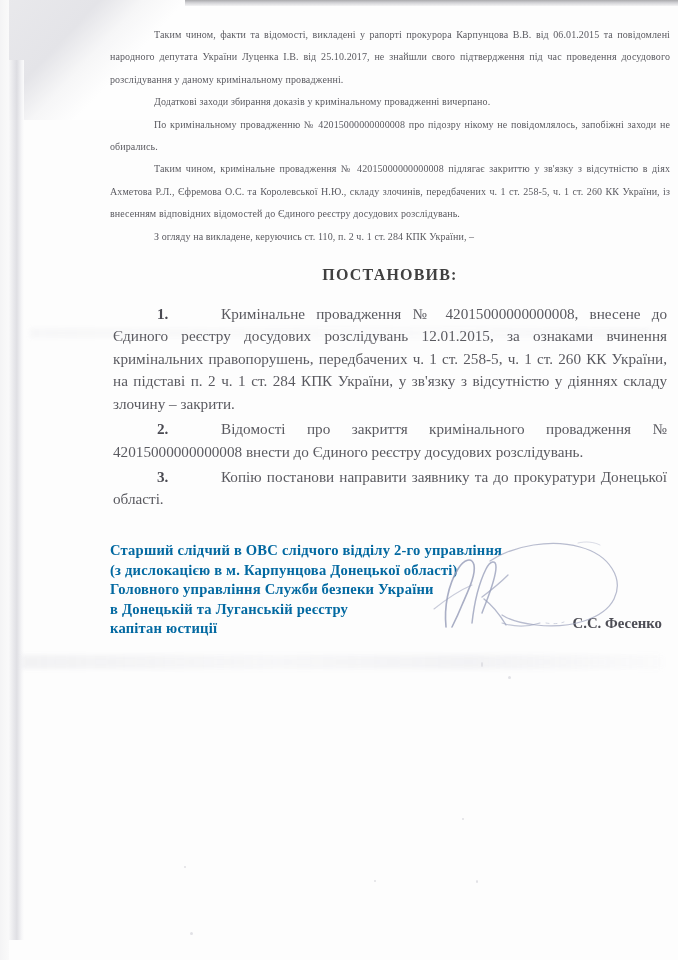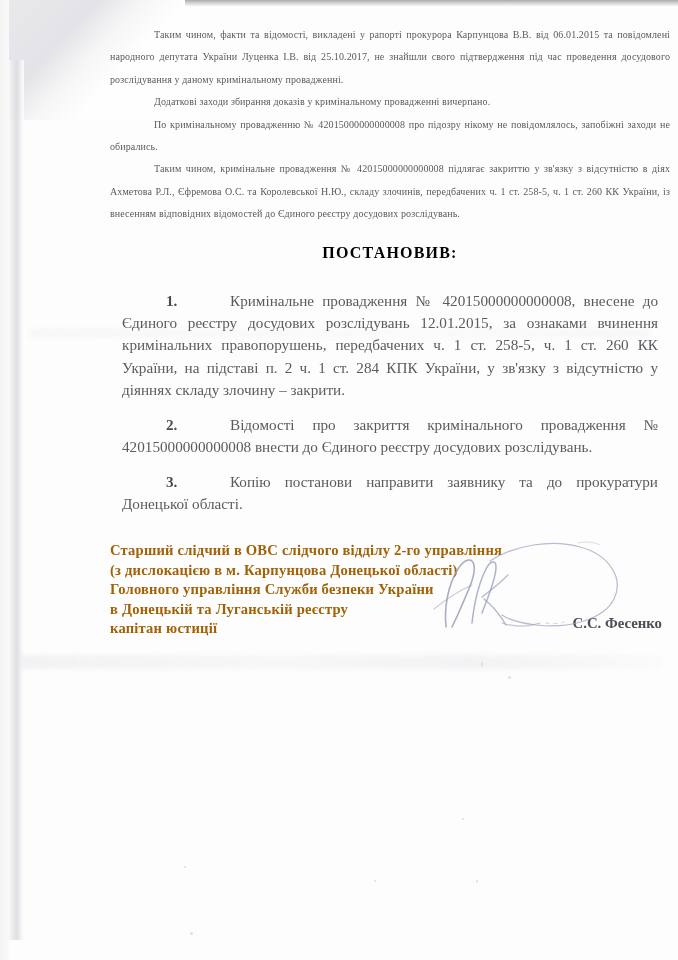--- a/index.html
+++ b/index.html
@@ -80,25 +80,25 @@
   p.para:last-child { text-align: justify; }
 
   .heading {
     margin: 0;
     padding-top: 18px;
     padding-bottom: 16px;
     text-align: center;
     font-size: 16px;
     font-weight: bold;
     letter-spacing: 1.2px;
-    color: #000000;
+    color: #404040;
   }
 
   .numbered {
-    margin: 12px;
+    margin: 3px;
     text-align: justify;
     font-size: 15.2px;
     line-height: 22.4px;
   }
   .numbered .num {
     display: inline-block;
     width: 26px;
     margin-left: 44px;
     font-weight: bold;
     color: #4a4a52;
@@ -109,21 +109,21 @@
   .sig-block {
     position: absolute;
     left: 110px;
     top: 541px;
     width: 560px;
   }
   .sig-line {
     font-size: 14.6px;
     line-height: 19.6px;
     font-weight: bold;
-    color: #a16207;
+    color: #0369a1;
     letter-spacing: .2px;
     white-space: nowrap;
   }
   .sig-name {
     position: absolute;
     right: 8px;
     top: 74px;
     font-size: 14.8px;
     font-weight: bold;
     color: #4d4d55;
@@ -154,20 +154,21 @@
   <div class="speck" style="left:508px;top:676px;width:3px;height:3px;"></div>
   <div class="speck" style="left:481px;top:662px;width:2px;height:5px;"></div>
   <div class="speck" style="left:184px;top:866px;width:2px;height:2px;"></div>
 
   <div class="body-text">
 
     <p class="para">Таким чином, факти та відомості, викладені у рапорті прокурора Карпунцова В.В. від 06.01.2015 та повідомлені народного депутата України Луценка І.В. від 25.10.2017, не знайшли свого підтвердження під час проведення досудового розслідування у даному кримінальному провадженні.</p>
     <p class="para">Додаткові заходи збирання доказів у кримінальному провадженні вичерпано.</p>
     <p class="para">По кримінальному провадженню № 42015000000000008 про підозру нікому не повідомлялось, запобіжні заходи не обирались.</p>
     <p class="para">Таким чином, кримінальне провадження № 42015000000000008 підлягає закриттю у зв'язку з відсутністю в діях Ахметова Р.Л., Єфремова О.С. та Королевської Н.Ю., складу злочинів, передбачених ч. 1 ст. 258-5, ч. 1 ст. 260 КК України, із внесенням відповідних відомостей до Єдиного реєстру досудових розслідувань.</p>
+    <p class="para">З огляду на викладене, керуючись ст. 110, п. 2 ч. 1 ст. 284 КПК України, –</p>
 
     <div class="heading">ПОСТАНОВИВ:</div>
 
     <p class="numbered">
       <span class="num">1.</span><span class="gap"></span><span>Кримінальне провадження № 42015000000000008, внесене до Єдиного реєстру досудових розслідувань 12.01.2015, за ознаками вчинення кримінальних правопорушень, передбачених ч. 1 ст. 258-5, ч. 1 ст. 260 КК України, на підставі п. 2 ч. 1 ст. 284 КПК України, у зв'язку з відсутністю у діяннях складу злочину – закрити.</span>
     </p>
 
     <p class="numbered">
       <span class="num">2.</span><span class="gap"></span><span>Відомості про закриття кримінального провадження № 42015000000000008 внести до Єдиного реєстру досудових розслідувань.</span>
     </p>

